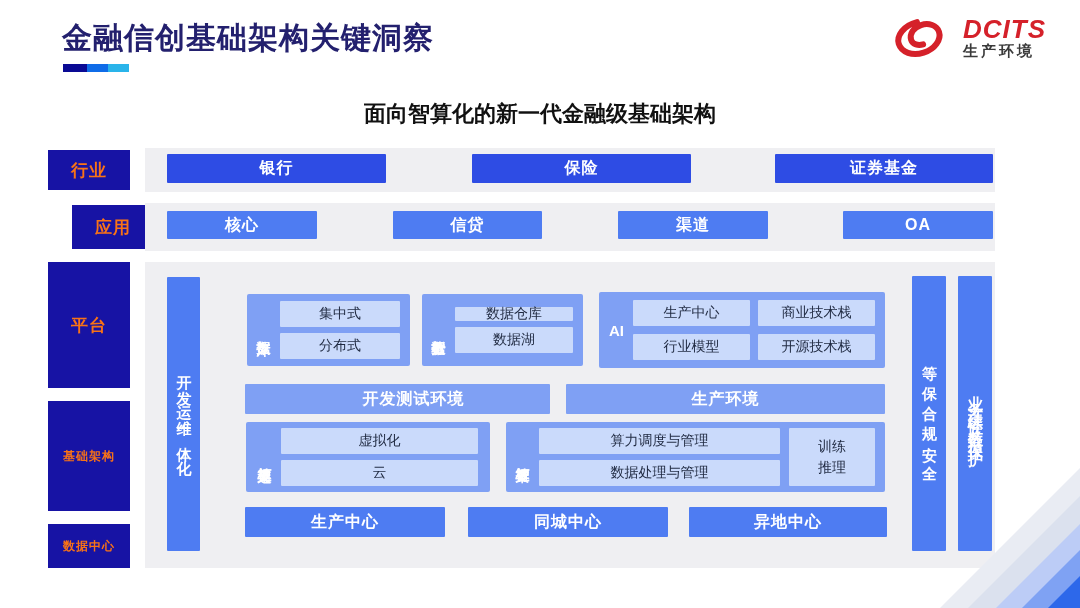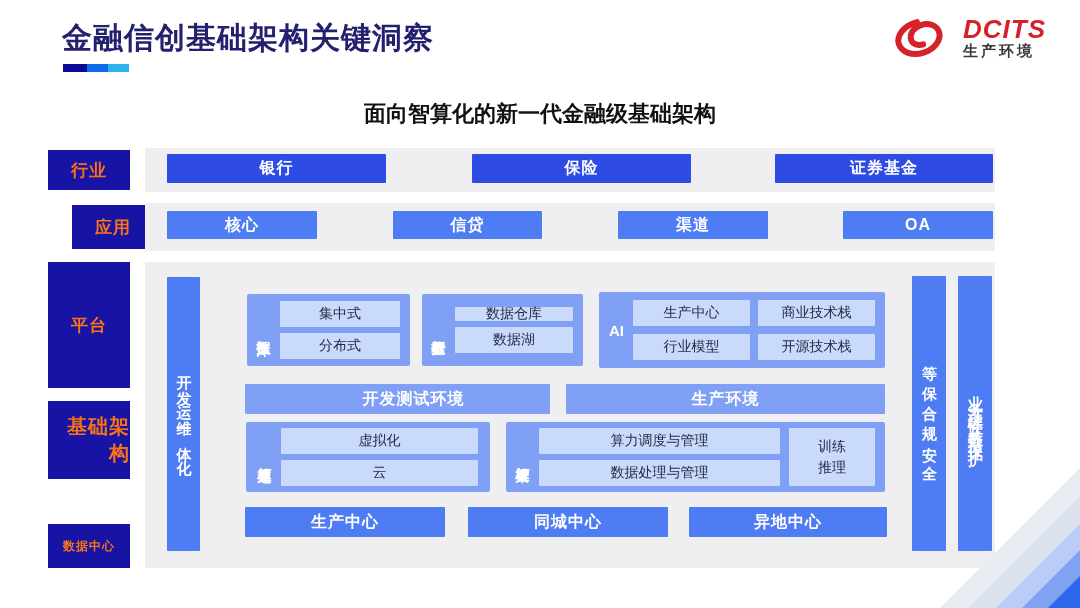--- a/index.html
+++ b/index.html
@@ -82,21 +82,21 @@
       <span class="logo-brand">DCITS</span>
       <span class="logo-company">生产环境</span>
     </span>
   </div>
 
   <div class="abs subtitle">面向智算化的新一代金融级基础架构</div>
 
   <div class="abs nav-label" style="top:150px;height:40px;">行业</div>
   <div class="abs nav-label" style="top:205px;height:44px;margin-left:24px;">应用</div>
   <div class="abs nav-label" style="top:262px;height:126px;">平台</div>
-  <div class="abs nav-label" style="top:401px;height:78px;font-size:20px;text-align:right;">基础架构</div>
+  <div class="abs nav-label" style="top:401px;height:110px;font-size:12px;">基础架构</div>
   <div class="abs nav-label" style="top:524px;height:44px;font-size:12px;">数据中心</div>
 
   <div class="abs strip" style="left:145px;top:148px;width:850px;height:44px;"></div>
   <div class="abs btn deep" style="left:167px;top:154px;width:219px;height:29px;">银行</div>
   <div class="abs btn deep" style="left:472px;top:154px;width:219px;height:29px;">保险</div>
   <div class="abs btn deep" style="left:775px;top:154px;width:218px;height:29px;">证券基金</div>
 
   <div class="abs strip" style="left:145px;top:203px;width:850px;height:48px;"></div>
   <div class="abs btn bright" style="left:167px;top:211px;width:150px;height:28px;">核心</div>
   <div class="abs btn bright" style="left:393px;top:211px;width:149px;height:28px;">信贷</div>

